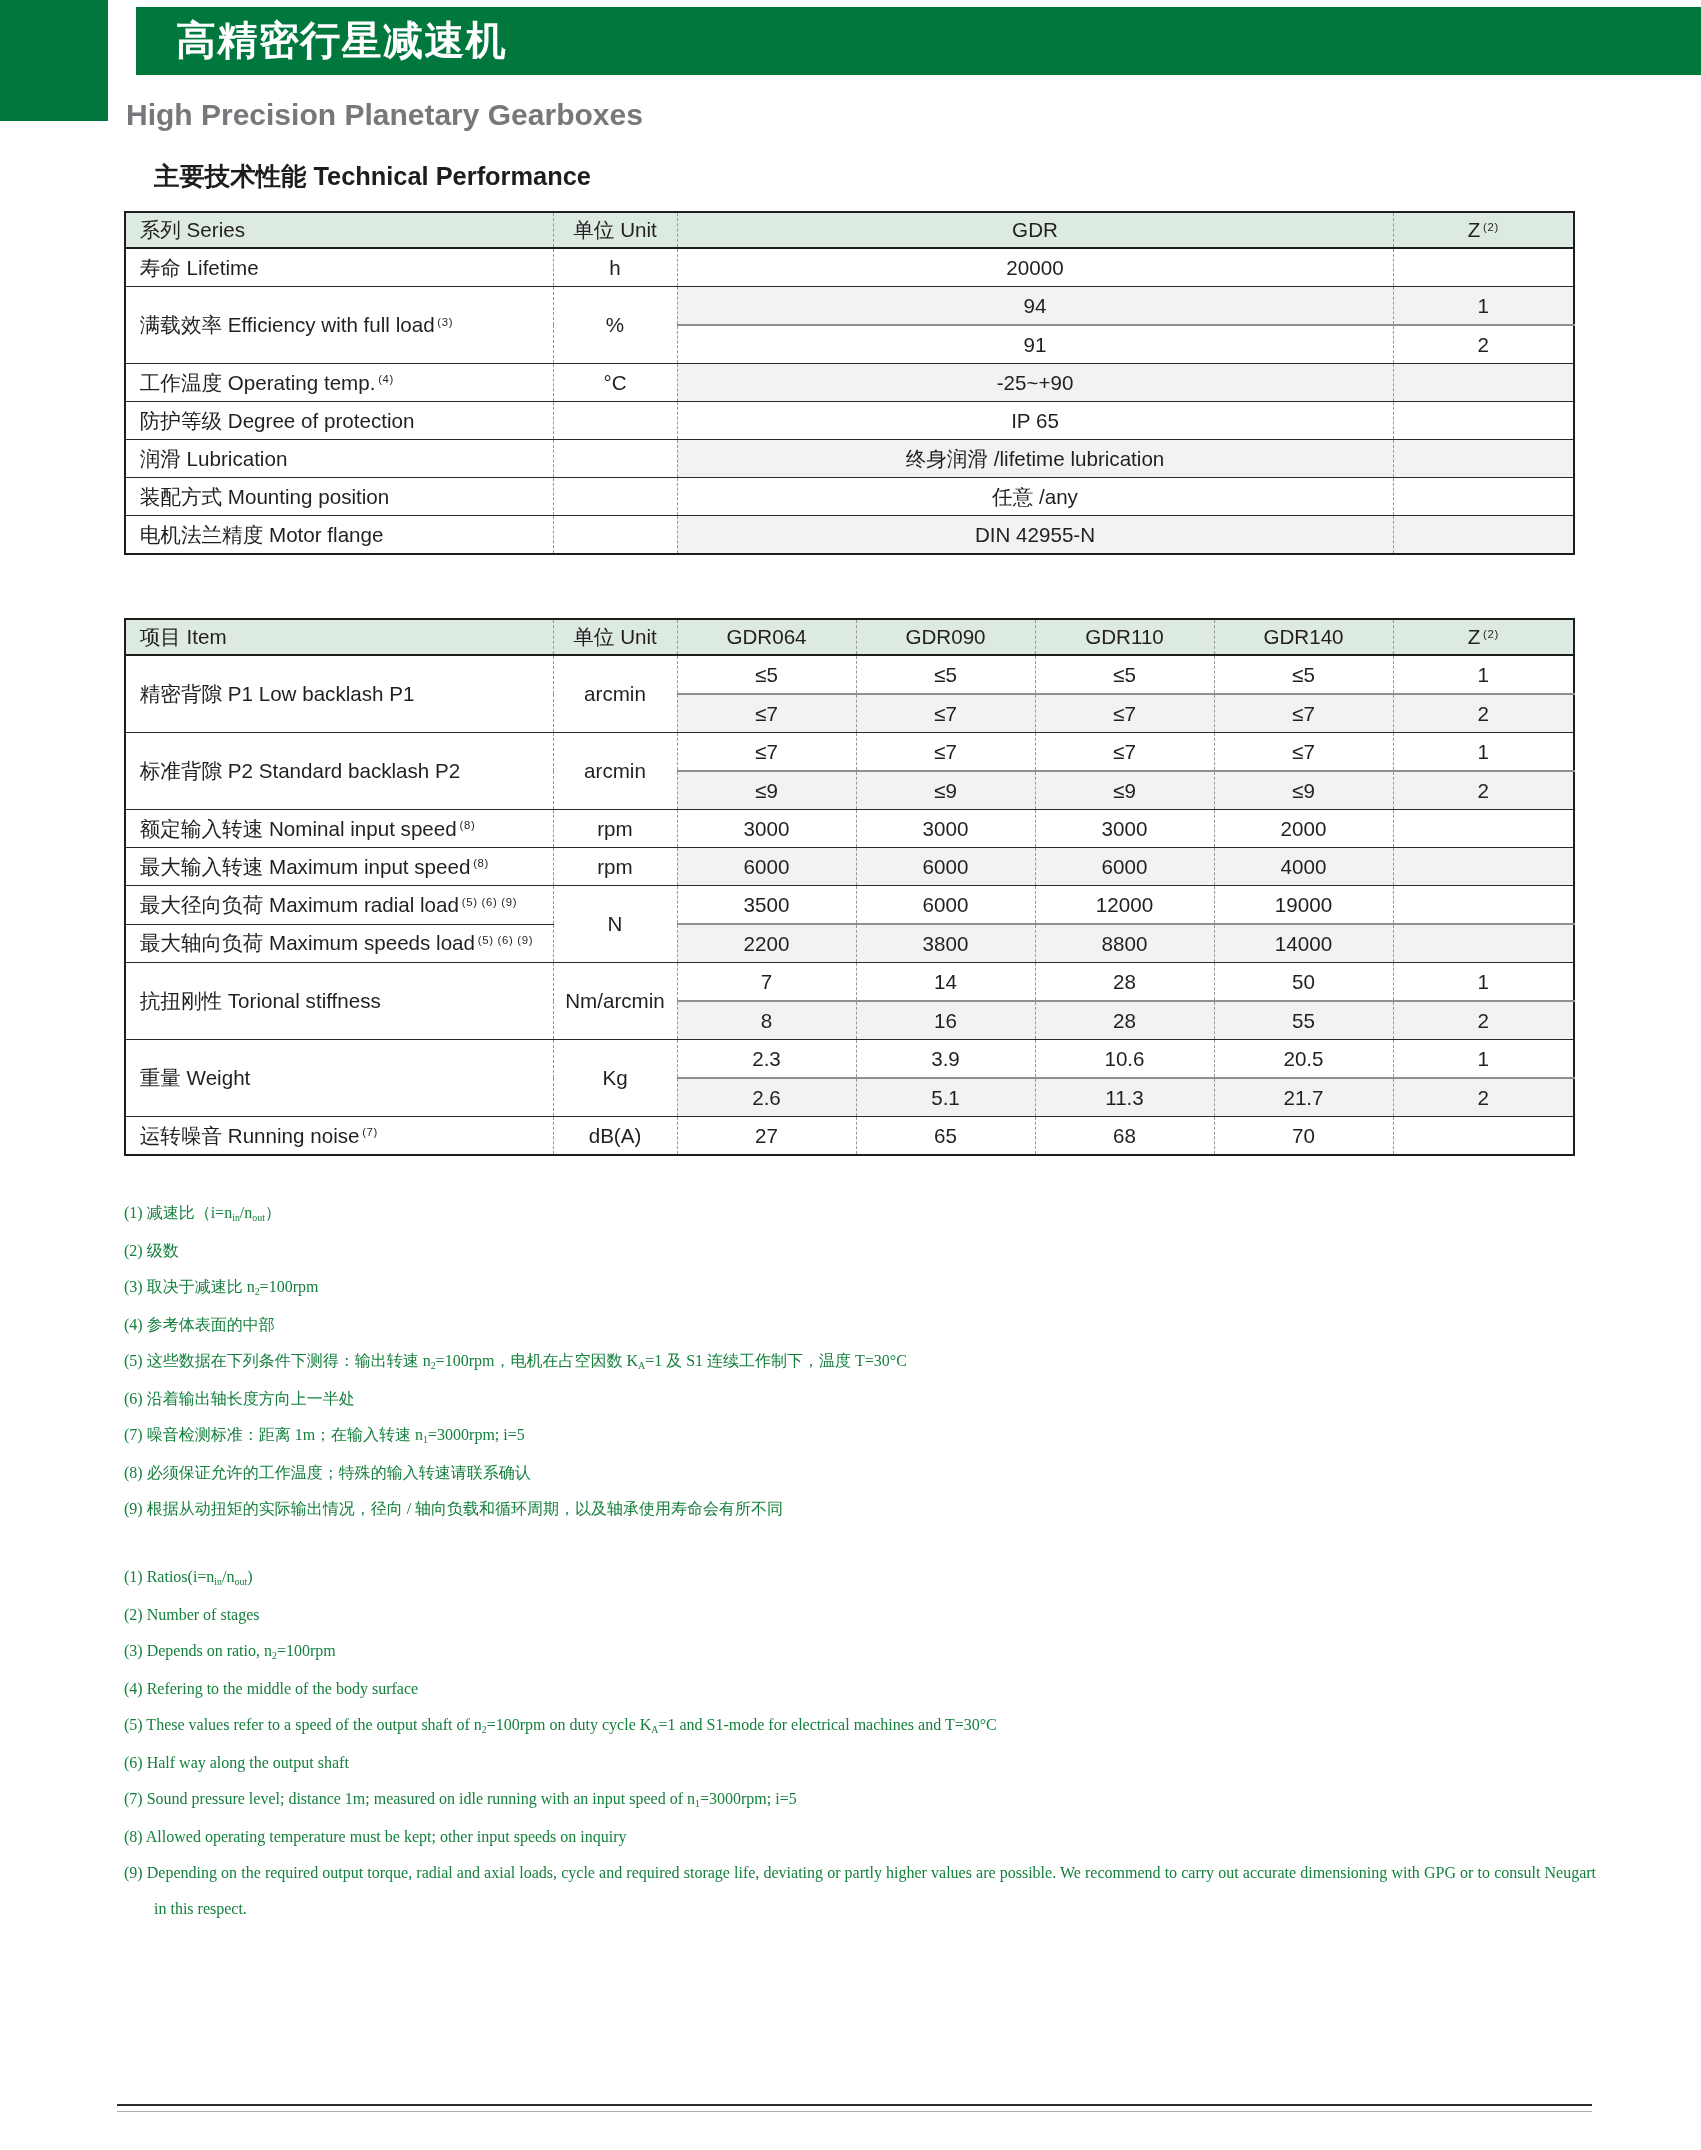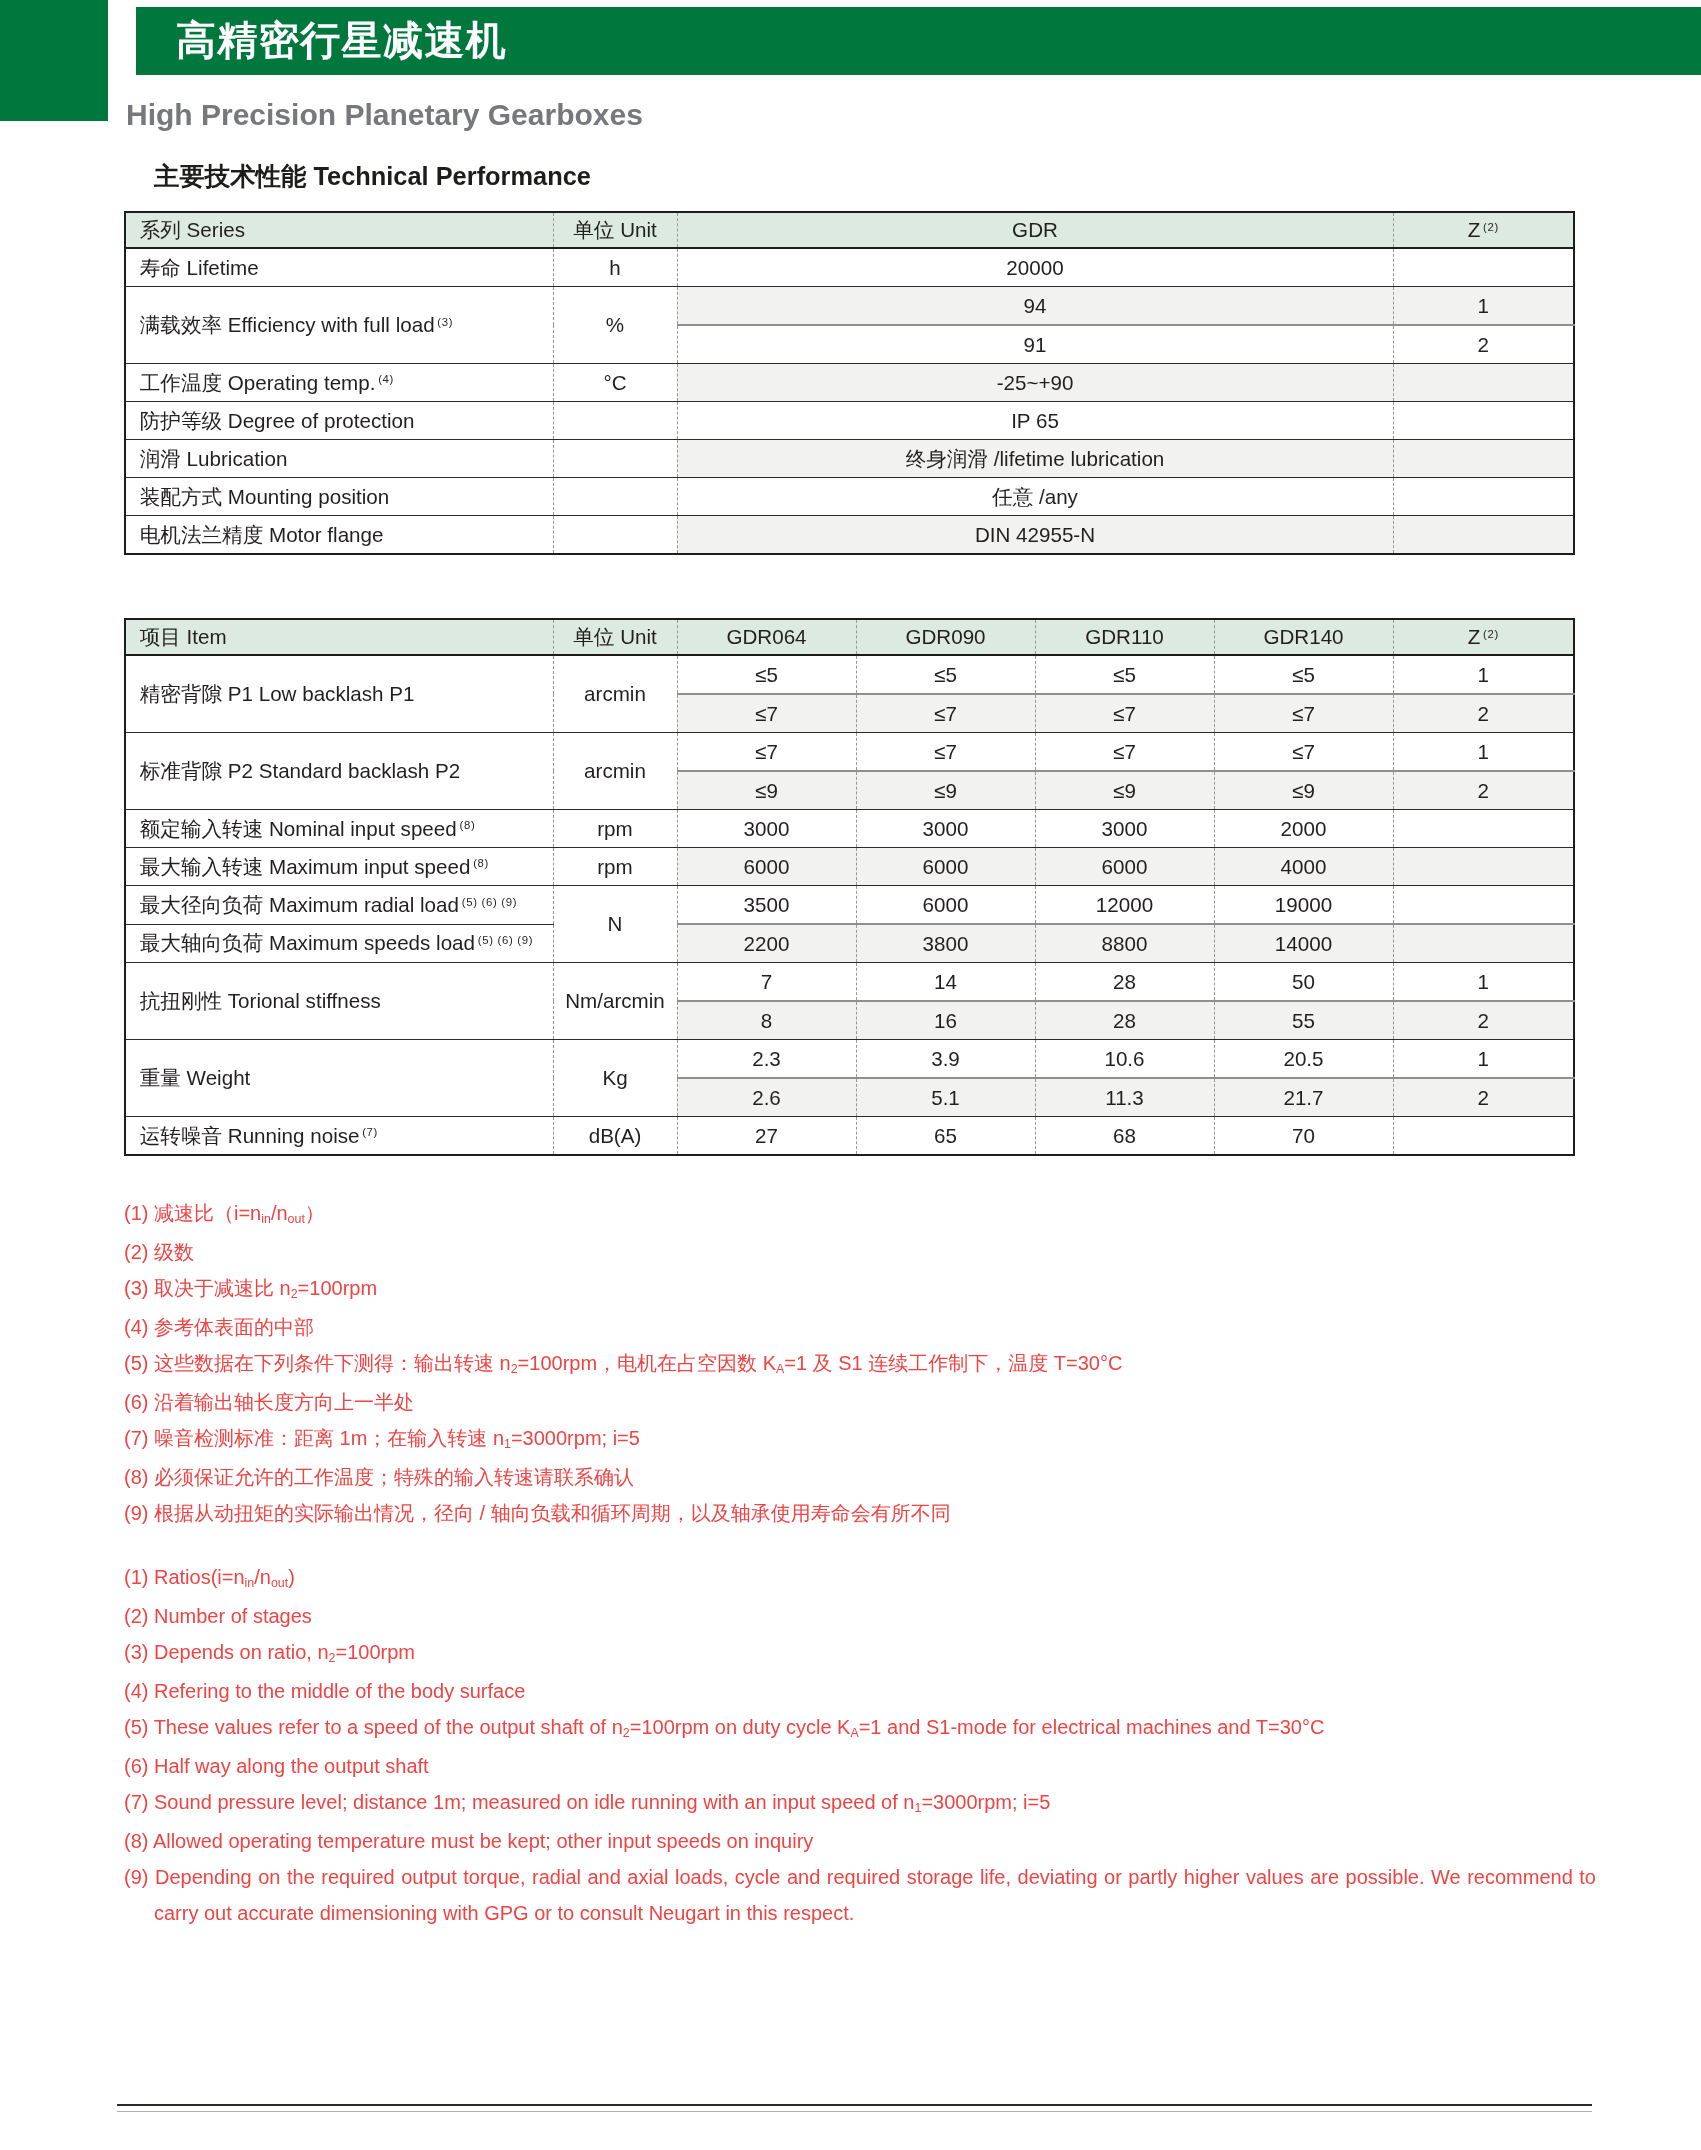--- a/index.html
+++ b/index.html
@@ -22,21 +22,21 @@
   table.t th, table.t td { border-left:1.4px dashed #979797; border-right:1.4px dashed #979797;
             height:37px; text-align:center; vertical-align:middle; padding:0; font-weight:normal; }
   table.t thead th { height:34px; background:#ddeae2; border-bottom:2.1px solid #1d1d1b; }
   table.t th.lblh, table.t td.lbl { text-align:left; padding-left:13.7px; }
   tr.grp > th, tr.grp > td { border-top:1.4px solid #2a2a28; }
   td.subsep { border-top:2.7px solid #8f8f8f; }
   td.shade { background:#f2f2f1; }
   sup.sp { font-size:0.55em; vertical-align:baseline; position:relative; top:-0.55em; margin-left:2.7px; letter-spacing:0.7px; }
   span.sb { font-size:0.62em; position:relative; top:0.28em; }
 
-  .notes { position:absolute; left:124px; width:1472px; font-size:20px; color:#ef4444; }
+  .notes { position:absolute; left:124px; width:1472px; font-size:16px; color:#15803d;font-family:Liberation Serif, serif; }
   .notes-cn { top:1195px; }
   .notes-en { top:1559px; }
   .note { line-height:36px; }
   .notes-en .note { text-align:justify; text-indent:-30px; padding-left:30px; }
 
   .footer-rule  { position:absolute; left:117px; top:2104px; width:1475px; border-top:2.7px solid #2b2b28; }
   .footer-rule2 { position:absolute; left:117px; top:2111px; width:1475px; border-top:1.4px solid #aeaeae; }
   .footer-text  { position:absolute; left:124px; top:2118px; font-size:23px; color:#ec4899;margin-top:39px; }
 </style>
 </head>

